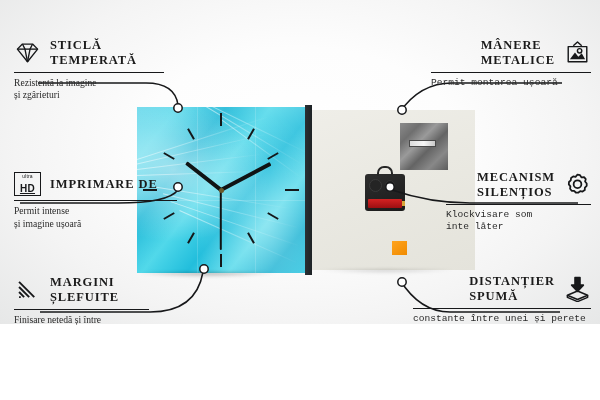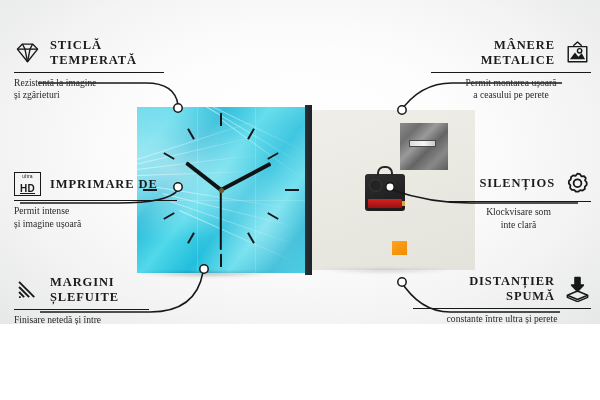--- a/index.html
+++ b/index.html
@@ -116,27 +116,27 @@
   
   .feat { position:absolute; }
   .feat .row { display:flex; align-items:center; gap:9px; }
   .feat.left .row { justify-content:flex-start; }
   .feat.right .row { justify-content:flex-end; }
   .ftitle {
     font-family:"Liberation Serif", serif;
     font-size:12.5px; font-weight:700; letter-spacing:0.9px;
     color:#1b1b1b; line-height:1.18; text-transform:uppercase;
   }
-  .feat.right .ftitle { text-align:right; }
+  .feat.right .ftitle { }
   .rule { height:1.4px; background:#17181a; margin-top:4px; }
   .fsub {
     margin-top:4px; font-size:9.6px; line-height:1.3; color:#2a2a2a;
     font-family:"Liberation Serif", serif;
   }
-  .feat.right .fsub { text-align:center; }
+  .feat.right .fsub { text-align:left;font-family:Liberation Mono, monospace; }
   .ico { flex:0 0 auto; width:27px; height:27px; display:block; }
   .hd-box {
     width:27px; height:24px; border:1.6px solid #17181a;
     display:flex; flex-direction:column; align-items:center; justify-content:center;
     font-family:"Liberation Sans", sans-serif; color:#17181a; line-height:1;
   }
   .hd-box .u { font-size:5px; letter-spacing:0.2px; }
   .hd-box .h { font-size:10px; font-weight:700; letter-spacing:0.3px; margin-top:5px;text-decoration:underline; }
 </style>
 </head>
@@ -298,45 +298,45 @@
           <path d="M11 8 L16 3.5 L21 8"></path>
           <rect x="5" y="9" width="22" height="18"></rect>
           <path d="M7 24 L13 16 L17 21 L21 17 L25 24 Z" fill="#17181a" stroke="none"></path>
           <circle cx="18.5" cy="14" r="2.6"></circle>
         </g>
       </svg>
     </div>
     <div class="rule" style="width:160px;"></div>
     <div class="fsub">
       <div>Permit montarea ușoară</div>
-      <div>a ceasului pe perete</div>
     </div>
   </div>
 
   <div class="feat right" style="right:9px; top:170px; width:145px;">
     <div class="row">
       <div>
         <div class="ftitle">
+          <div>MECANISM</div>
           <div>SILENȚIOS</div>
         </div>
       </div>
       <svg class="ico" viewBox="0 0 32 32">
         <g fill="none" stroke="#17181a" stroke-width="2.1" stroke-linejoin="round">
           <path d="M16 4.2 L19 5 L20.8 7.6 L23.8 7.3 L25.8 9.6 L25 12.4 L26.9 14.8 L26.9 17.6
                    L24.8 19.6 L24.6 22.6 L22 24.4 L19.2 23.8 L16.8 25.7 L14 25.5 L12 23.6
                    L9.1 23.4 L7.2 21 L7.6 18.2 L5.7 15.9 L5.9 13 L8 11.1 L8.4 8.2 L10.9 6.4
                    L13.7 6.9 Z"></path>
           <circle cx="16" cy="15.6" r="4.6"></circle>
         </g>
       </svg>
     </div>
     <div class="rule" style="width:145px;"></div>
     <div class="fsub">
       <div>Klockvisare som</div>
-      <div>inte clară</div>
+      <div>inte låter</div>
     </div>
   </div>
 
   <div class="feat right" style="right:9px; top:274px; width:178px;">
     <div class="row">
       <div>
         <div class="ftitle">
           <div>DISTANȚIER</div>
           <div>SPUMĂ</div>
         </div>
@@ -344,17 +344,17 @@
       <svg class="ico" viewBox="0 0 32 32">
         <g fill="none" stroke="#17181a" stroke-width="1.8" stroke-linejoin="round">
           <path d="M13 3 L19 3 L19 12 L23 12 L16 19.5 L9 12 L13 12 Z" fill="#17181a" stroke="#17181a"></path>
           <path d="M16 19 L28 24 L16 29 L4 24 Z"></path>
           <path d="M4 24 L4 26.5 L16 31.5 L28 26.5 L28 24"></path>
         </g>
       </svg>
     </div>
     <div class="rule" style="width:178px;"></div>
     <div class="fsub">
-      <div>constante între ultra și perete</div>
+      <div>constante între unei și perete</div>
     </div>
   </div>
 
 </div>
 
 </body></html>

